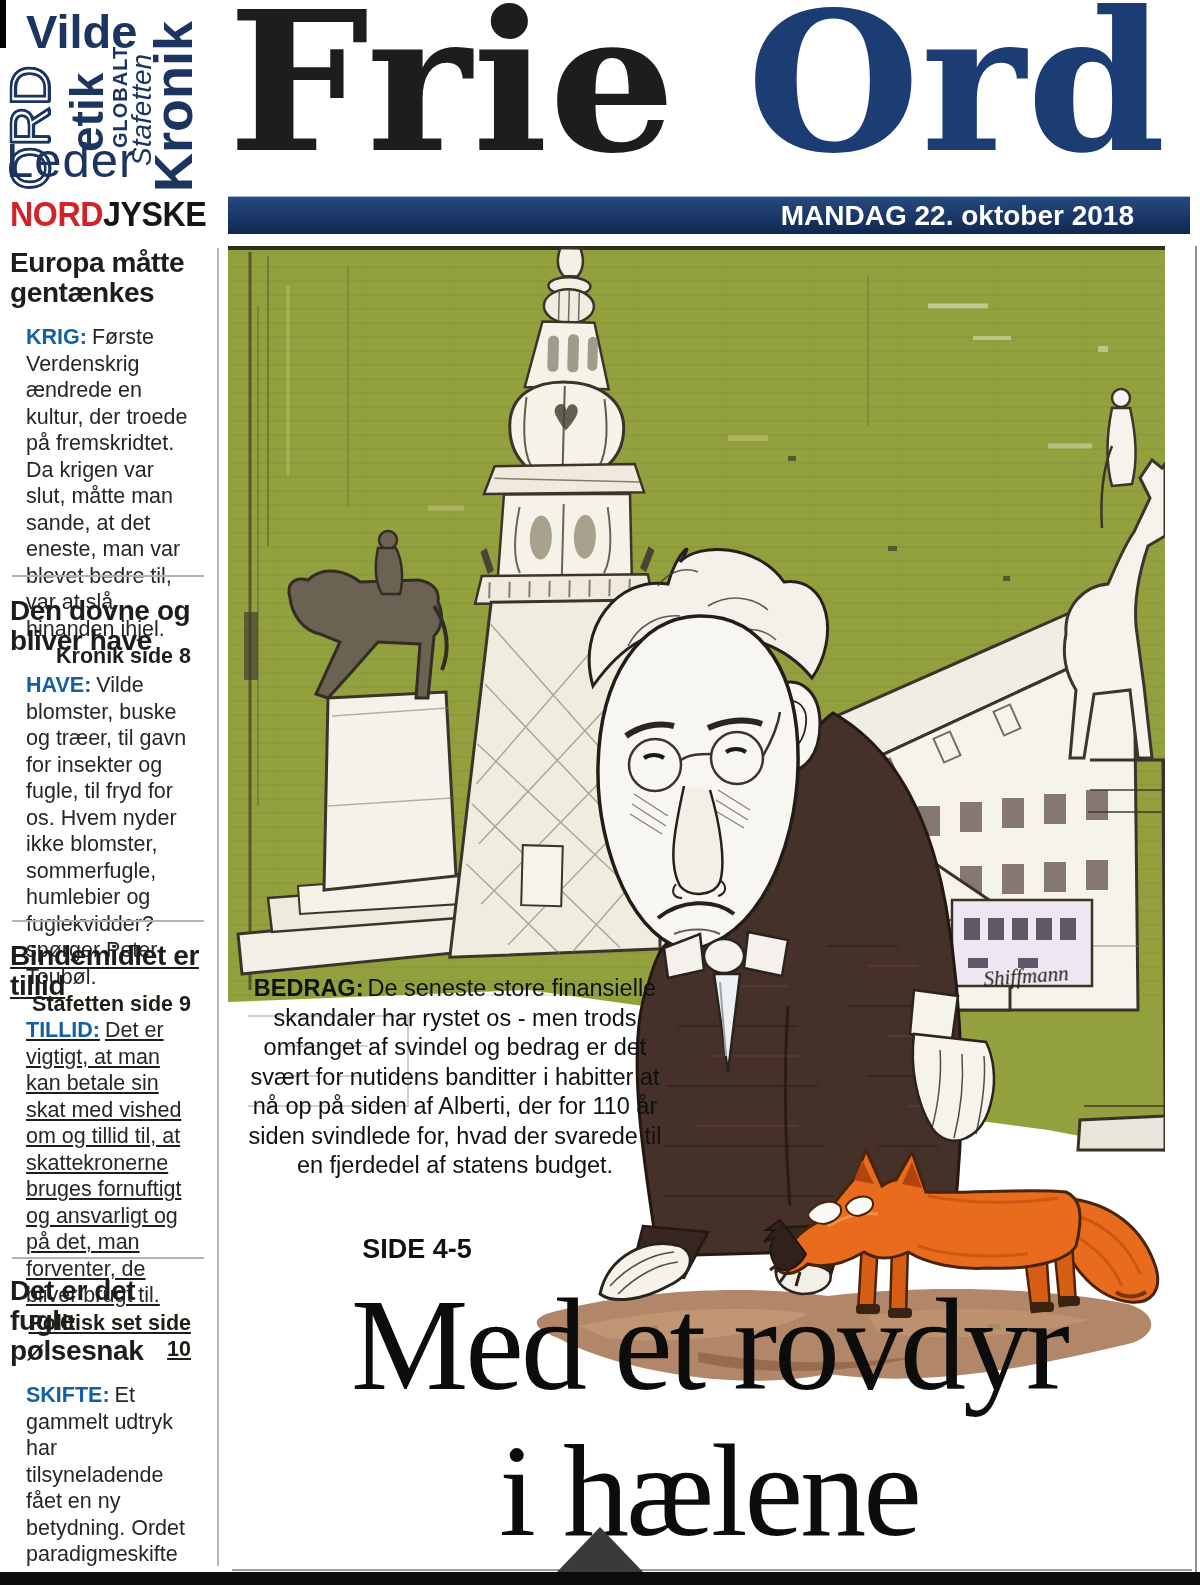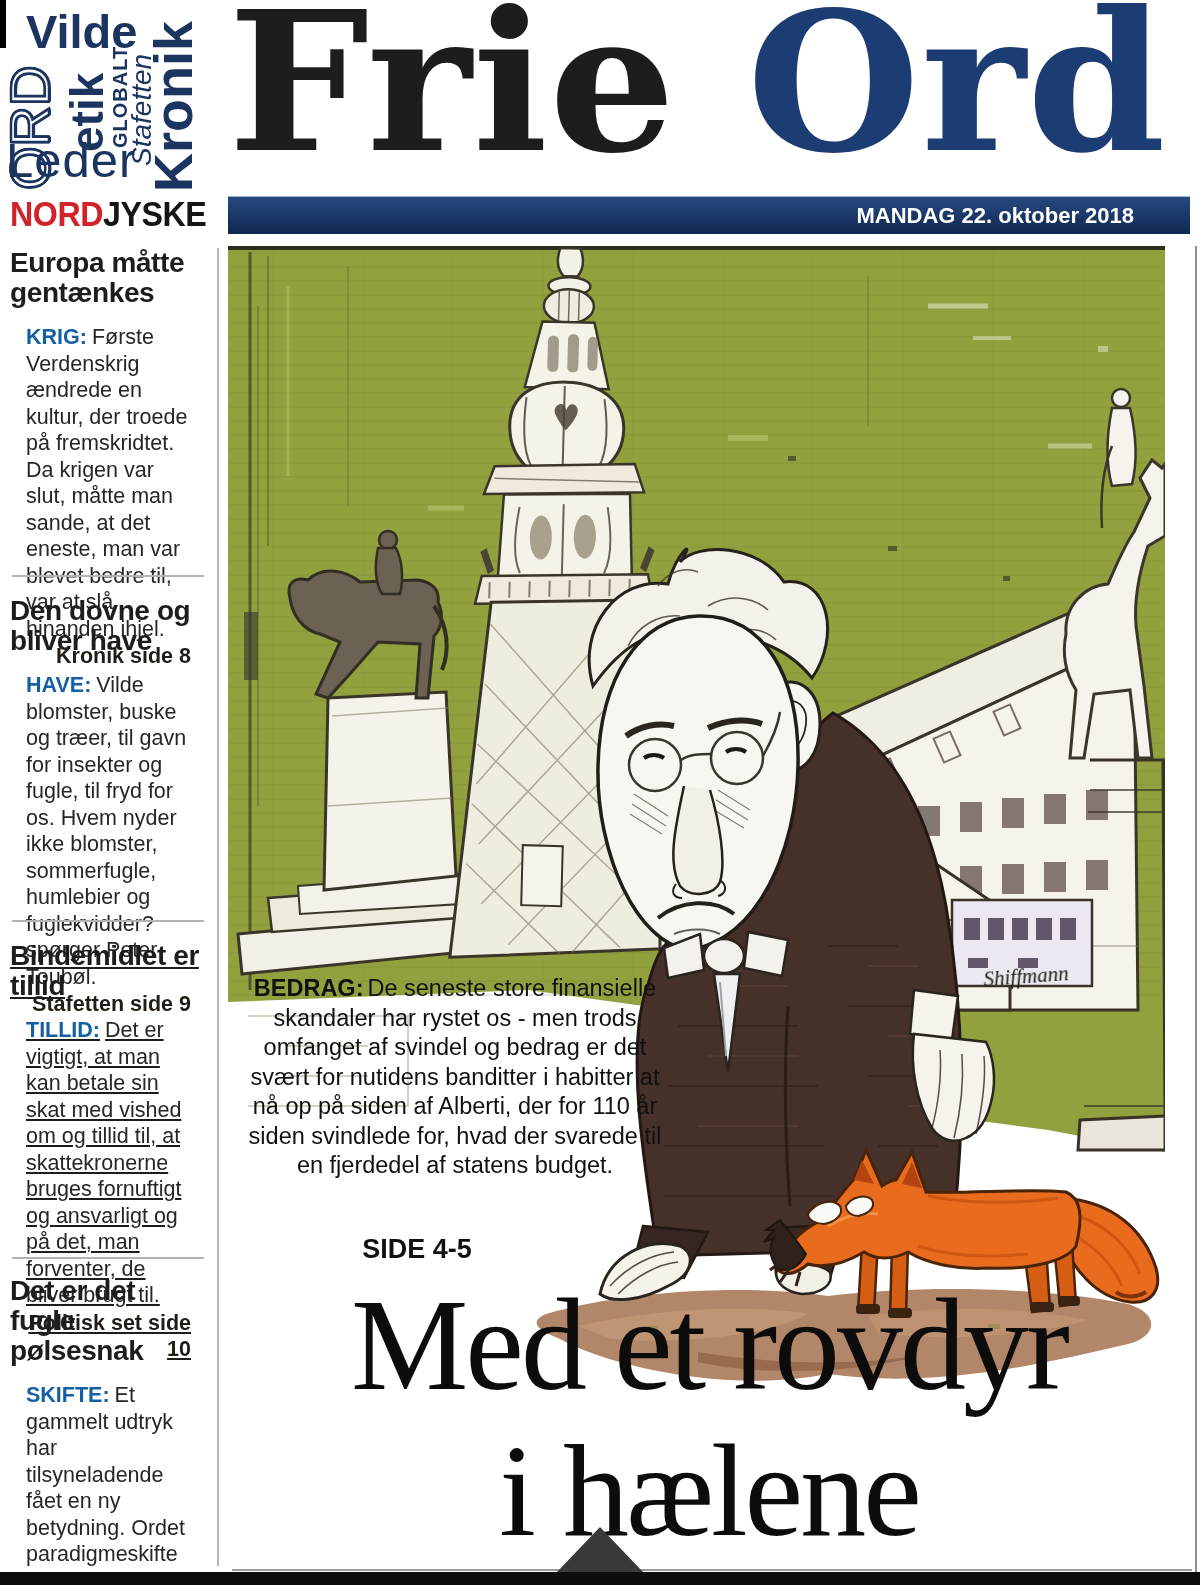--- a/index.html
+++ b/index.html
@@ -18,21 +18,21 @@
   .wc-stafetten{font-size:28px;font-style:italic;font-weight:500;}
   .wc-kronik{font-size:54px;font-weight:700;}
   .wc-leder{font-size:49px;font-weight:300;letter-spacing:1px;}
   
   .brand{font-size:35px;font-weight:800;letter-spacing:-.5px;transform:scaleX(.92);transform-origin:left;}
   .brand .red{color:#d2232a;} .brand .blk{color:#151515;}
   .masthead{font-family:"DejaVu Serif","Liberation Serif",serif;font-weight:700;font-size:193px;
             line-height:1;letter-spacing:1px;white-space:nowrap;transform:scaleX(1.03);transform-origin:left;}
   .masthead .mh-black{color:#1d1d1d;} .masthead .mh-blue{color:#1c3c74;}
   .datebar{background:linear-gradient(to bottom,#27497e 0%,#1c3a6c 45%,#102750 100%);
-           color:#ffffff;font-size:22px;font-weight:800;text-align:right;line-height:38px;
+           color:#ffffff;font-size:28px;font-weight:800;text-align:right;line-height:38px;
            padding-right:56px;box-sizing:border-box;border-top:1px solid #9fb6d8;}
   
   .art{width:197px;color:#1d1d1b;}
   .art h2{margin:0 0 9px 0;font-size:28px;line-height:30px;font-weight:700;letter-spacing:-.4px;}
   .art p{margin:16px;font-size:21.5px;line-height:26.5px;color:#262626;}
   .kick{color:#1460a5;font-weight:700;margin-right:5px;}
   .art .ref{display:block;text-align:right;font-weight:700;font-size:21.5px;margin-top:1px;color:#221c16;}
   .divider{width:192px;height:2px;background:#b3b3b3;}
   
   .teaser{width:434px;text-align:center;font-size:23.5px;line-height:29.5px;color:#101010;}

